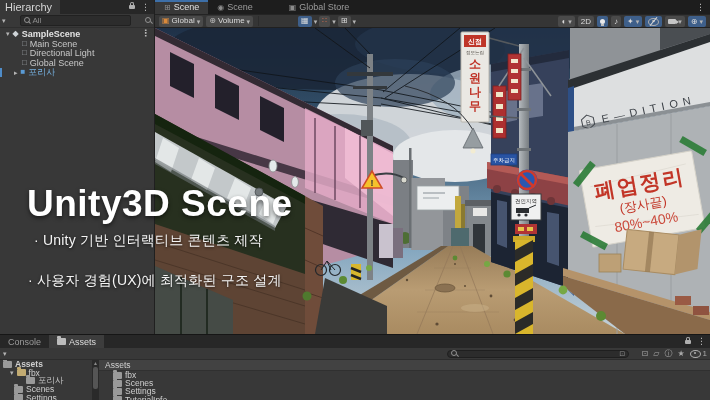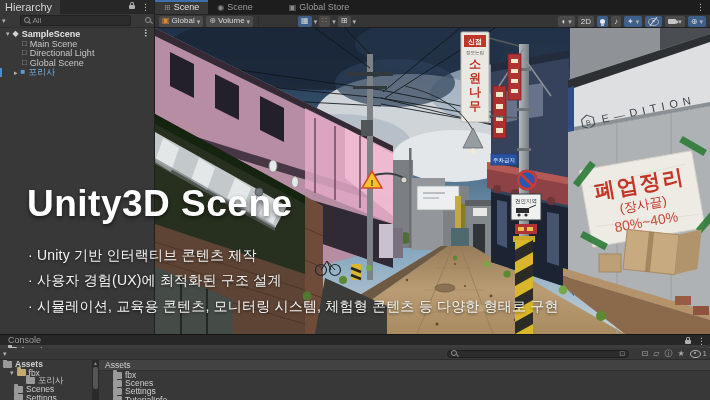--- a/index.html
+++ b/index.html
@@ -52,24 +52,24 @@
   .tbtn .g{font-size:8px;line-height:1;}
   .tgroup{display:flex;align-items:center;gap:2px;}
   .rightcluster{position:absolute;right:4px;top:1px;display:flex;align-items:center;gap:3px;}
   .sep{width:1px;height:10px;background:#2c2c2c;margin:0 2px;}
   #viewport{position:absolute;left:0;top:28px;right:0;bottom:0;}
   #viewport svg{display:block;width:100%;height:100%;}
   
   #overlay{position:absolute;left:0;top:0;width:710px;height:400px;pointer-events:none;}
   .ov-title{position:absolute;left:27px;top:183px;font-size:37px;font-weight:bold;color:#ffffff;letter-spacing:0.5px;text-shadow:0 2px 4px rgba(0,0,0,0.55);}
   .ov-b{position:absolute;left:28px;font-size:14px;color:#f4f4f4;text-shadow:0 1px 3px rgba(0,0,0,0.65);letter-spacing:0.2px;}
-  .ov-b1{top:247px;} .ov-b2{top:272px;} .ov-b3{top:298px;}
+  .ov-b1{top:232px;margin-left:6px;} .ov-b2{top:272px;} .ov-b3{top:298px;}
   
   #bottom{position:absolute;left:0;top:334px;right:0;bottom:0;background:#383838;border-top:1px solid #161616;box-sizing:border-box;}
-  .btabs{height:13px;background:#272727;display:flex;align-items:stretch;position:relative;flex-direction:column;}
+  .btabs{height:13px;background:#272727;display:flex;align-items:stretch;position:relative;}
   .btab{display:flex;align-items:center;gap:3px;padding:0 8px;font-size:9px;color:#9c9c9c;}
   .btab.active{background:#3d3d3d;color:#dcdcdc;}
   .btabs .rightico{position:absolute;right:2px;top:0;height:13px;display:flex;align-items:center;gap:4px;}
   .projbar{height:11px;background:#383838;border-bottom:1px solid #2c2c2c;display:flex;align-items:center;padding:0 3px;position:relative;}
   .projsearch{position:absolute;left:447px;width:182px;height:8px;background:#2c2c2c;border:1px solid #1f1f1f;border-radius:4px;display:flex;align-items:center;gap:2px;padding:0 3px;box-sizing:border-box;}
   .projicons{position:absolute;right:3px;display:flex;align-items:center;gap:5px;font-size:8px;color:#a8a8a8;}
   .projcontent{display:flex;height:42px;}
   .ptree{width:92px;overflow:hidden;}
   .prow{display:flex;align-items:center;height:8.4px;font-size:8.5px;gap:3px;color:#cfcfcf;}
   .scrollcol{width:7px;background:#2a2a2a;position:relative;}
@@ -490,21 +490,20 @@
             <circle cx="446" cy="288" r="5" fill="#5c8a33"></circle>
         </g>
       </svg>
     </div>
   </div>
 
   <div id="overlay">
     <div class="ov-title">Unity3D Scene</div>
     <div class="ov-b ov-b1">· Unity 기반 인터랙티브 콘텐츠 제작</div>
     <div class="ov-b ov-b2">· 사용자 경험(UX)에 최적화된 구조 설계</div>
-    <div class="ov-b ov-b3">· 시뮬레이션, 교육용 콘텐츠, 모니터링 시스템, 체험형 콘텐츠 등 다양한 형태로 구현</div>
   </div>
 
   <div id="bottom">
     <div class="btabs">
       <div class="btab">
         <span>Console</span>
       </div>
       <div class="btab active">
         <span class="folder" style="background:#bcbcbc"></span>
         <span>Assets</span>

